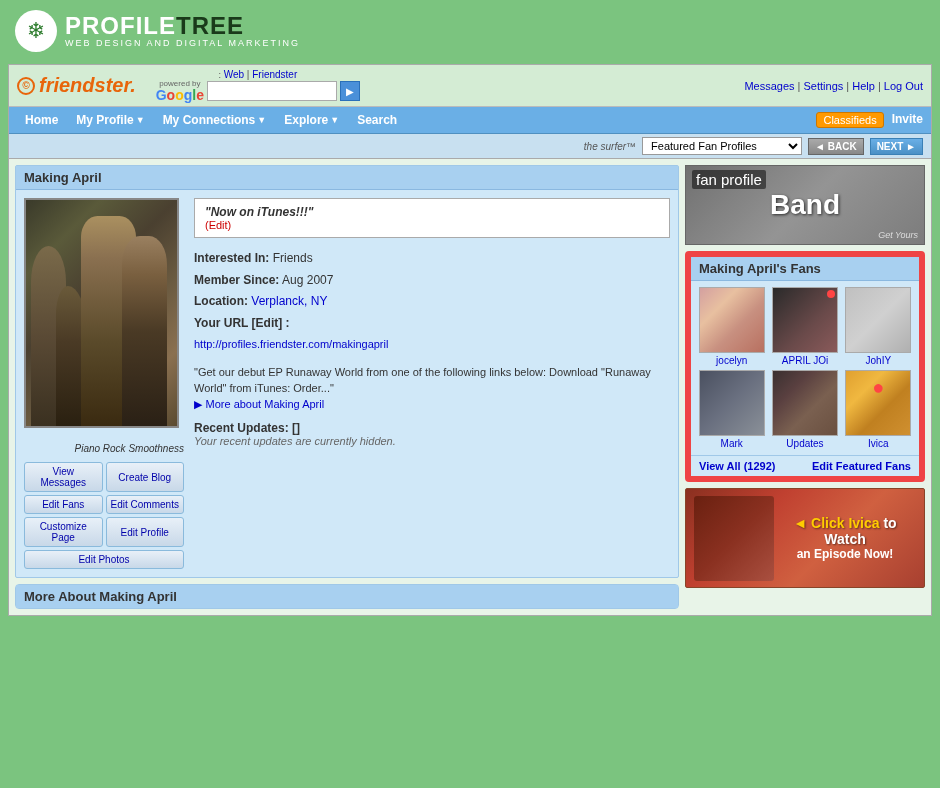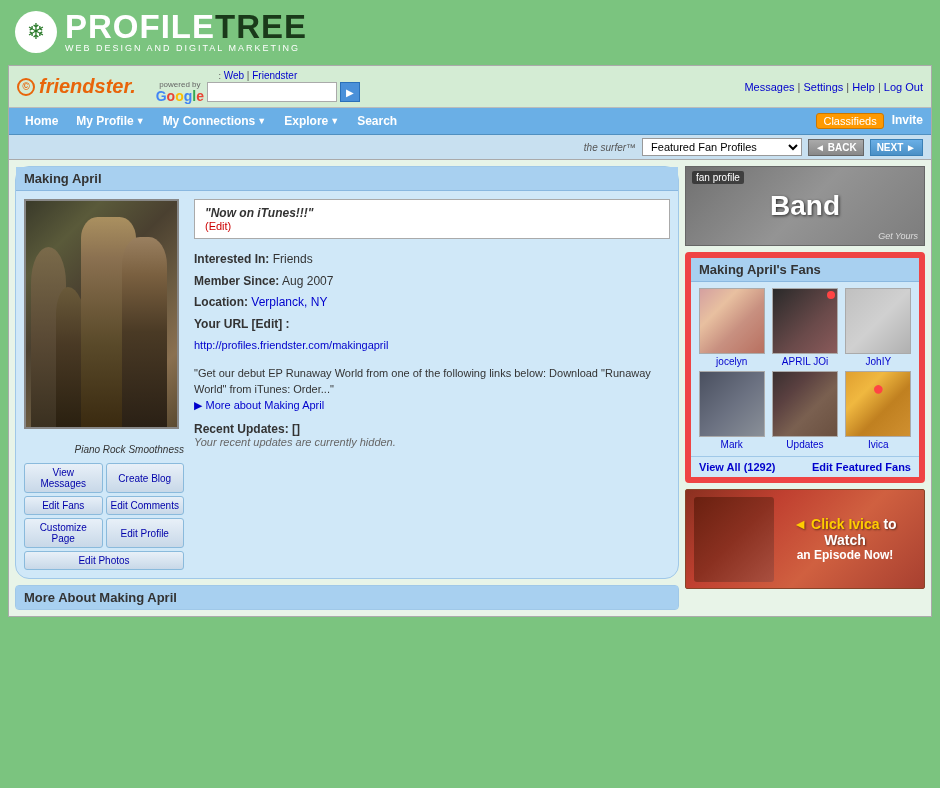--- a/index.html
+++ b/index.html
@@ -19,21 +19,21 @@
       gap: 8px;
     }
     .pt-snowflake {
       width: 42px; height: 42px;
       background: white;
       border-radius: 50%;
       display: flex; align-items: center; justify-content: center;
       font-size: 22px; color: #2a7a2a;
     }
     .pt-title { display: flex; flex-direction: column; }
-    .pt-name { font-size: 33px; font-weight: 900; color: white; letter-spacing: 1px; line-height: 1; }
+    .pt-name { font-size: 24px; font-weight: 900; color: white; letter-spacing: 1px; line-height: 1; }
     .pt-name span { color: #1a4a1a; }
     .pt-subtitle { font-size: 9px; color: white; letter-spacing: 2px; text-transform: uppercase; }
 
     
     .friendster-wrapper {
       margin: 4px 8px;
       background: #e8f4e8;
       border: 1px solid #aaa;
     }
 
@@ -188,21 +188,21 @@
     
     .fs-left {
       flex: 1;
       min-width: 0;
     }
 
     
     .profile-card {
       background: #d0e8f8;
       border: 1px solid #a0c8e8;
-      border-radius: 14px;
+      border-radius: 2px;
       padding: 0;
       margin-bottom: 6px;
     }
     .profile-card-header {
       background: #a8d0f0;
       padding: 4px 8px;
       font-size: 13px;
       font-weight: bold;
       color: #333;
       border-bottom: 1px solid #8ab8e0;
@@ -322,21 +322,21 @@
       position: absolute;
       top: 0; left: 0; right: 0; bottom: 0;
       background: linear-gradient(135deg, #666 0%, #999 50%, #777 100%);
       opacity: 0.7;
     }
     .fan-profile-label {
       position: absolute;
       top: 4px; left: 6px;
       background: rgba(0,0,0,0.5);
       color: white;
-      font-size: 10px;
+      font-size: 15px;
       padding: 1px 4px;
       border-radius: 2px;
     }
     .fan-profile-type {
       font-size: 28px;
       font-weight: bold;
       color: white;
       text-shadow: 1px 1px 3px rgba(0,0,0,0.7);
       z-index: 1;
     }

